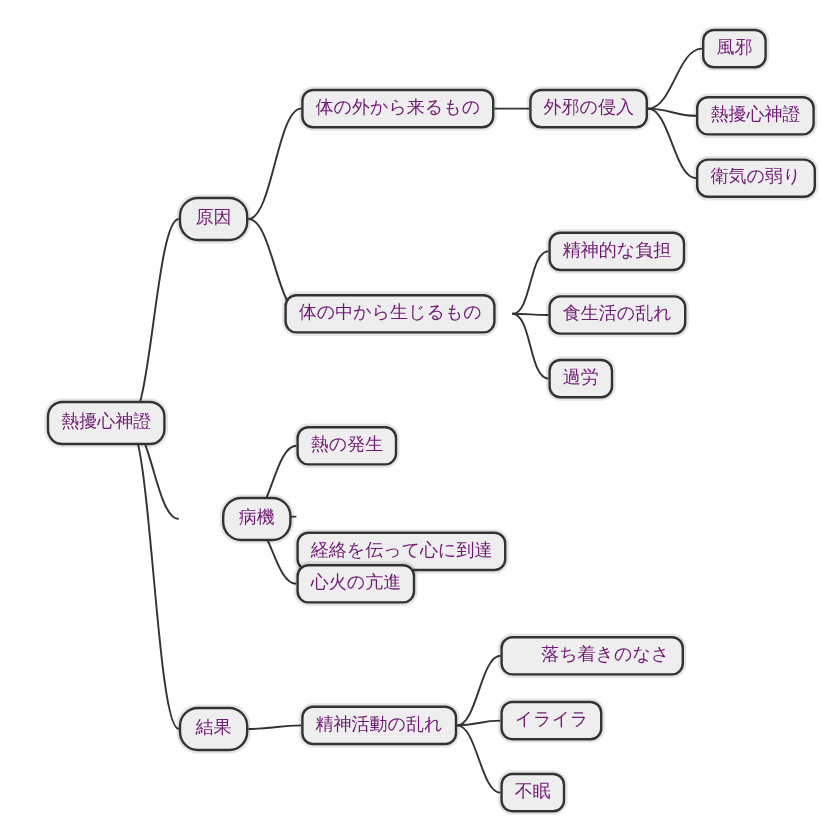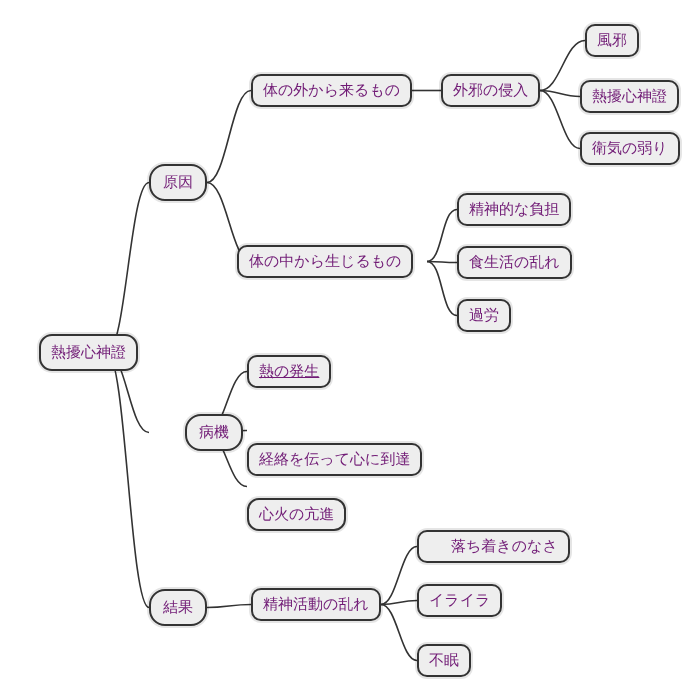--- a/index.html
+++ b/index.html
@@ -78,22 +78,22 @@
   <div class="node" style="left:441px; top:74px;">外邪の侵入</div>
   <div class="node" style="left:585px; top:24px;">風邪</div>
   <div class="node" style="left:580px; top:80px;">熱擾心神證</div>
   <div class="node" style="left:580px; top:132px;">衛気の弱り</div>
   <div class="node" style="left:237px; top:245px;">体の中から生じるもの</div>
   <div class="node" style="left:457px; top:193px;">精神的な負担</div>
   <div class="node" style="left:457px; top:246px;">食生活の乱れ</div>
   <div class="node" style="left:457px; top:299px;">過労</div>
 
   <div class="node lv1" style="left:149px; top:414px;margin-left:36px;">病機</div>
-  <div class="node" style="left:247px; top:355px;text-decoration:underline;">熱の発生</div>
+  <div class="node" style="left:247px; top:355px;">熱の発生</div>
   <div class="node" style="left:247px; top:414px;margin-top:29px;">経絡を伝って心に到達</div>
-  <div class="node" style="left:247px; top:498px;border-radius:12px;">心火の亢進</div>
+  <div class="node" style="left:247px; top:470px;">心火の亢進</div>
 
   <div class="node lv1" style="left:149px; top:589px;">結果</div>
   <div class="node" style="left:251px; top:588px;">精神活動の乱れ</div>
   <div class="node" style="left:417px; top:530px;padding-left:32px;">落ち着きのなさ</div>
   <div class="node" style="left:417px; top:584px;">イライラ</div>
   <div class="node" style="left:417px; top:644px;">不眠</div>
 </div>
 
 </body></html>

